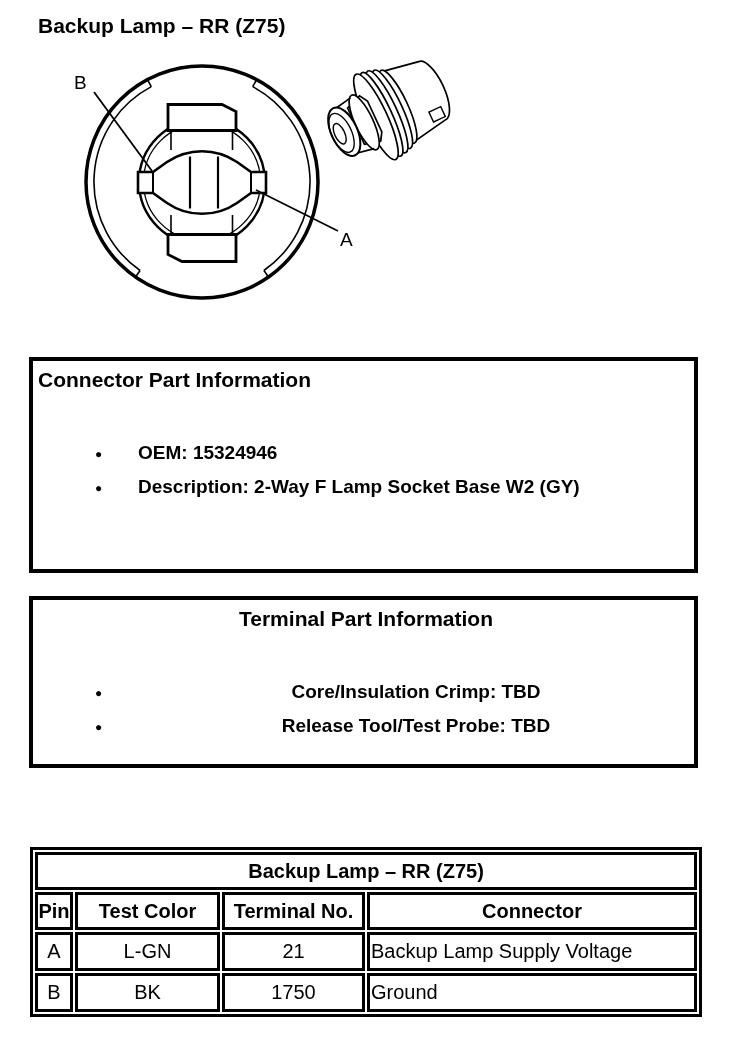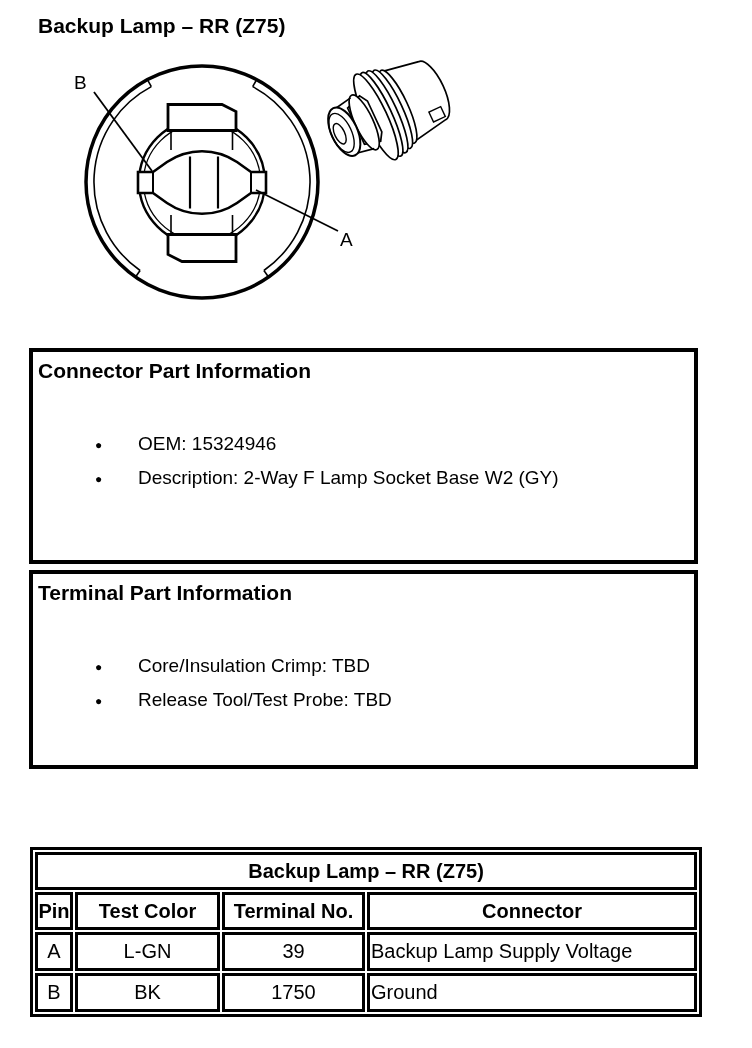--- a/index.html
+++ b/index.html
@@ -25,41 +25,43 @@
     left: 0;
     top: 36px;
   }
   .infobox {
     position: absolute;
     left: 29px;
     width: 669px;
     border: 4px solid #000;
     box-sizing: border-box;
     background: #fff;
+    margin-top: 9px;
   }
   #connector-box { top: 348px; height: 216px; }
-  #terminal-box  { top: 570px; height: 199px; }
+  #terminal-box  { top: 587px; height: 172px; text-align: center; }
   .infobox h2 {
     margin: 0;
     padding: 6px 0 0 5px;
     font-size: 21px;
     line-height: 25px;
     font-weight: bold;
   }
   .infobox ul {
     margin: 44px 0 0 0;
     padding: 0;
     list-style: none;
   }
   .infobox li {
     position: relative;
     margin-left: 105px;
     font-size: 19px;
     line-height: 34px;
     white-space: nowrap;
+    font-weight: bold;
   }
   .infobox li::before {
     content: "●";
     position: absolute;
     left: -43px;
     top: 1px;
     font-size: 12px;
   }
   #pin-table {
     position: absolute;
@@ -185,21 +187,21 @@
   </tr>
   <tr class="header-row">
     <td>Pin</td>
     <td>Test Color</td>
     <td>Terminal No.</td>
     <td>Connector</td>
   </tr>
   <tr>
     <td>A</td>
     <td>L-GN</td>
-    <td>39</td>
+    <td>21</td>
     <td class="fn">Backup Lamp Supply Voltage</td>
   </tr>
   <tr>
     <td>B</td>
     <td>BK</td>
     <td>1750</td>
     <td class="fn">Ground</td>
   </tr>
 </tbody>
   </table>

